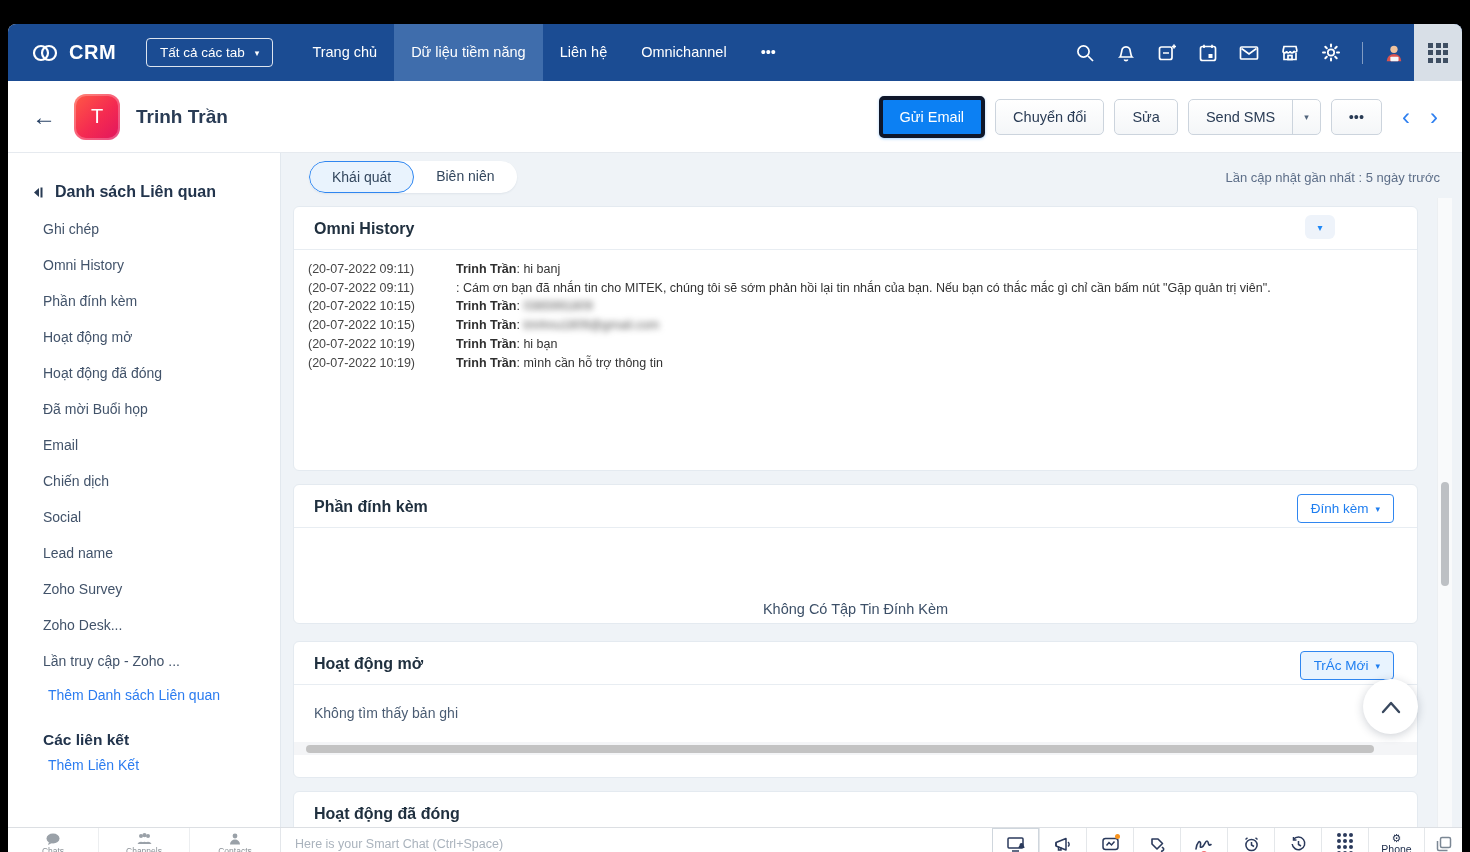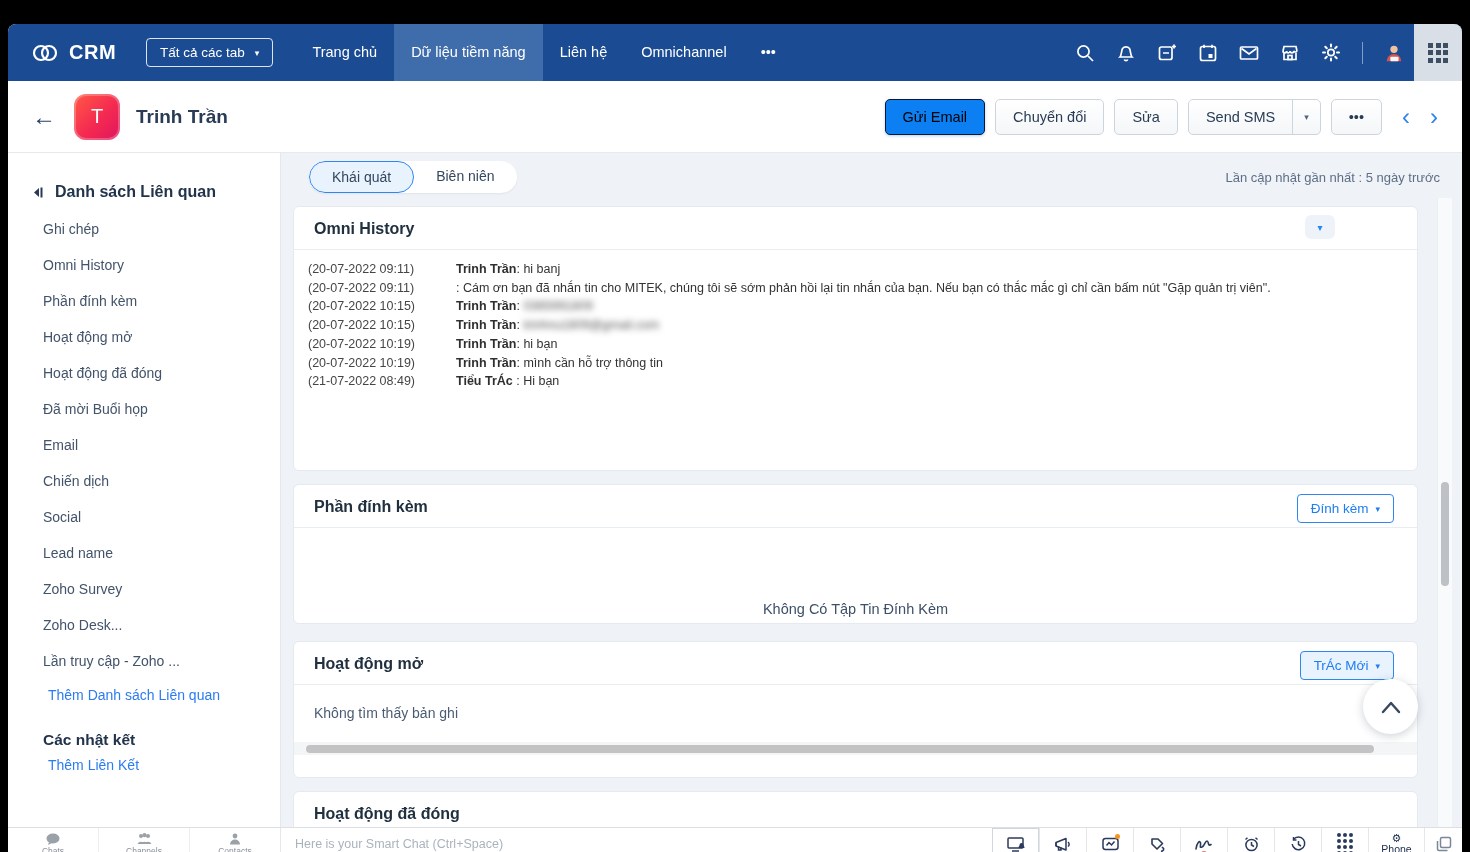--- a/index.html
+++ b/index.html
@@ -22,21 +22,21 @@
   .grid-ic { display:grid; grid-template-columns:repeat(3,5px); grid-gap:2.5px; }
   .grid-ic span { width:5px; height:5px; background:#3f4f63; }
 
   
   .rec-header { position:absolute; left:0; top:57px; width:100%; height:72px; background:#fff; display:flex; align-items:center; padding:0 24px; border-bottom:1px solid #e6eaef; }
   .back-arrow { font-size:24px; color:#1f3a5f; cursor:pointer; margin-right:18px; line-height:1; }
   .rec-avatar { width:46px; height:46px; border-radius:12px; background:linear-gradient(135deg,#ff5a45 0%,#f42a51 55%,#e0155f 100%); color:#fff; font-size:20px; display:flex; align-items:center; justify-content:center; box-shadow:inset 0 0 0 2px rgba(255,255,255,.25); margin-right:16px; }
   .rec-name { font-size:19px; font-weight:bold; color:#2a3c55; }
   .rec-actions { margin-left:auto; display:flex; align-items:center; gap:10px; }
   .btn { background:linear-gradient(#fff,#f4f6f8); border:1px solid #ccd4dd; border-radius:5px; color:#2a3c55; font-size:14.5px; padding:9px 17px; cursor:pointer; white-space:nowrap; }
-  .btn-primary { background:#0c80f3; border:1px solid #0f172a; color:#000000; box-shadow:0 1px 3px rgba(12,128,243,.35); }
+  .btn-primary { background:#0c80f3; border:4px solid #0f172a; color:#ffffff; box-shadow:0 1px 3px rgba(12,128,243,.35); }
   .btn-split { display:flex; padding:0; align-items:stretch; }
   .btn-split .main { padding:9px 17px; }
   .btn-split .caret-cell { padding:9px 11px; border-left:1px solid #ccd4dd; color:#52657c; font-size:9px; display:flex; align-items:center; }
   .pager { display:flex; gap:20px; margin-left:10px; color:#2f80f0; font-size:24px; }
   .pager span { cursor:pointer; line-height:1; }
 
   
   .sidebar { position:absolute; left:0; top:129px; width:273px; bottom:33px; background:#fff; border-right:1px solid #e2e8ee; overflow:hidden; }
   .side-head { display:flex; align-items:center; gap:11px; padding:30px 0 0 23px; }
   .side-title { font-size:16px; font-weight:bold; color:#22344c; }
@@ -242,21 +242,21 @@
         <li class="side-item">Đã mời Buổi họp</li>
         <li class="side-item">Email</li>
         <li class="side-item">Chiến dịch</li>
         <li class="side-item">Social</li>
         <li class="side-item">Lead name</li>
         <li class="side-item">Zoho Survey</li>
         <li class="side-item">Zoho Desk...</li>
         <li class="side-item">Lần truy cập - Zoho ...</li>
       </ul>
     <span class="side-link">Thêm Danh sách Liên quan</span>
-    <div class="side-sect">Các nhật kết</div>
+    <div class="side-sect">Các liên kết</div>
     <span class="side-link">Thêm Liên Kết</span>
   </div>
 
   <div class="content">
     <div class="view-bar">
       <div class="pill-group">
         <span class="pill active">Khái quát</span>
         <span class="pill">Biên niên</span>
       </div>
       <span class="last-update">Lần cập nhật gần nhất : 5 ngày trước</span>
@@ -286,24 +286,20 @@
             <span class="chat-time">(20-07-2022 10:15)</span>
             <span class="chat-msg"><b>Trinh Trần</b>: <span class="blur">trinhnu1809@gmail.com</span></span>
           </div>
           <div class="chat-row">
             <span class="chat-time">(20-07-2022 10:19)</span>
             <span class="chat-msg"><b>Trinh Trần</b>: <span>hi bạn</span></span>
           </div>
           <div class="chat-row">
             <span class="chat-time">(20-07-2022 10:19)</span>
             <span class="chat-msg"><b>Trinh Trần</b>: <span>mình cần hỗ trợ thông tin</span></span>
-          </div>
-          <div class="chat-row">
-            <span class="chat-time">(21-07-2022 08:49)</span>
-            <span class="chat-msg"><b>Tiểu TrÁc </b>: <span>Hi bạn</span></span>
           </div>
         </div>
     </div>
 
     <div class="card" style="top:331px; height:140px;">
       <div class="card-head">
         <span class="card-title">Phần đính kèm</span>
         <span class="card-btn">
           <span>Đính kèm</span>
           <span class="caret">▾</span>

